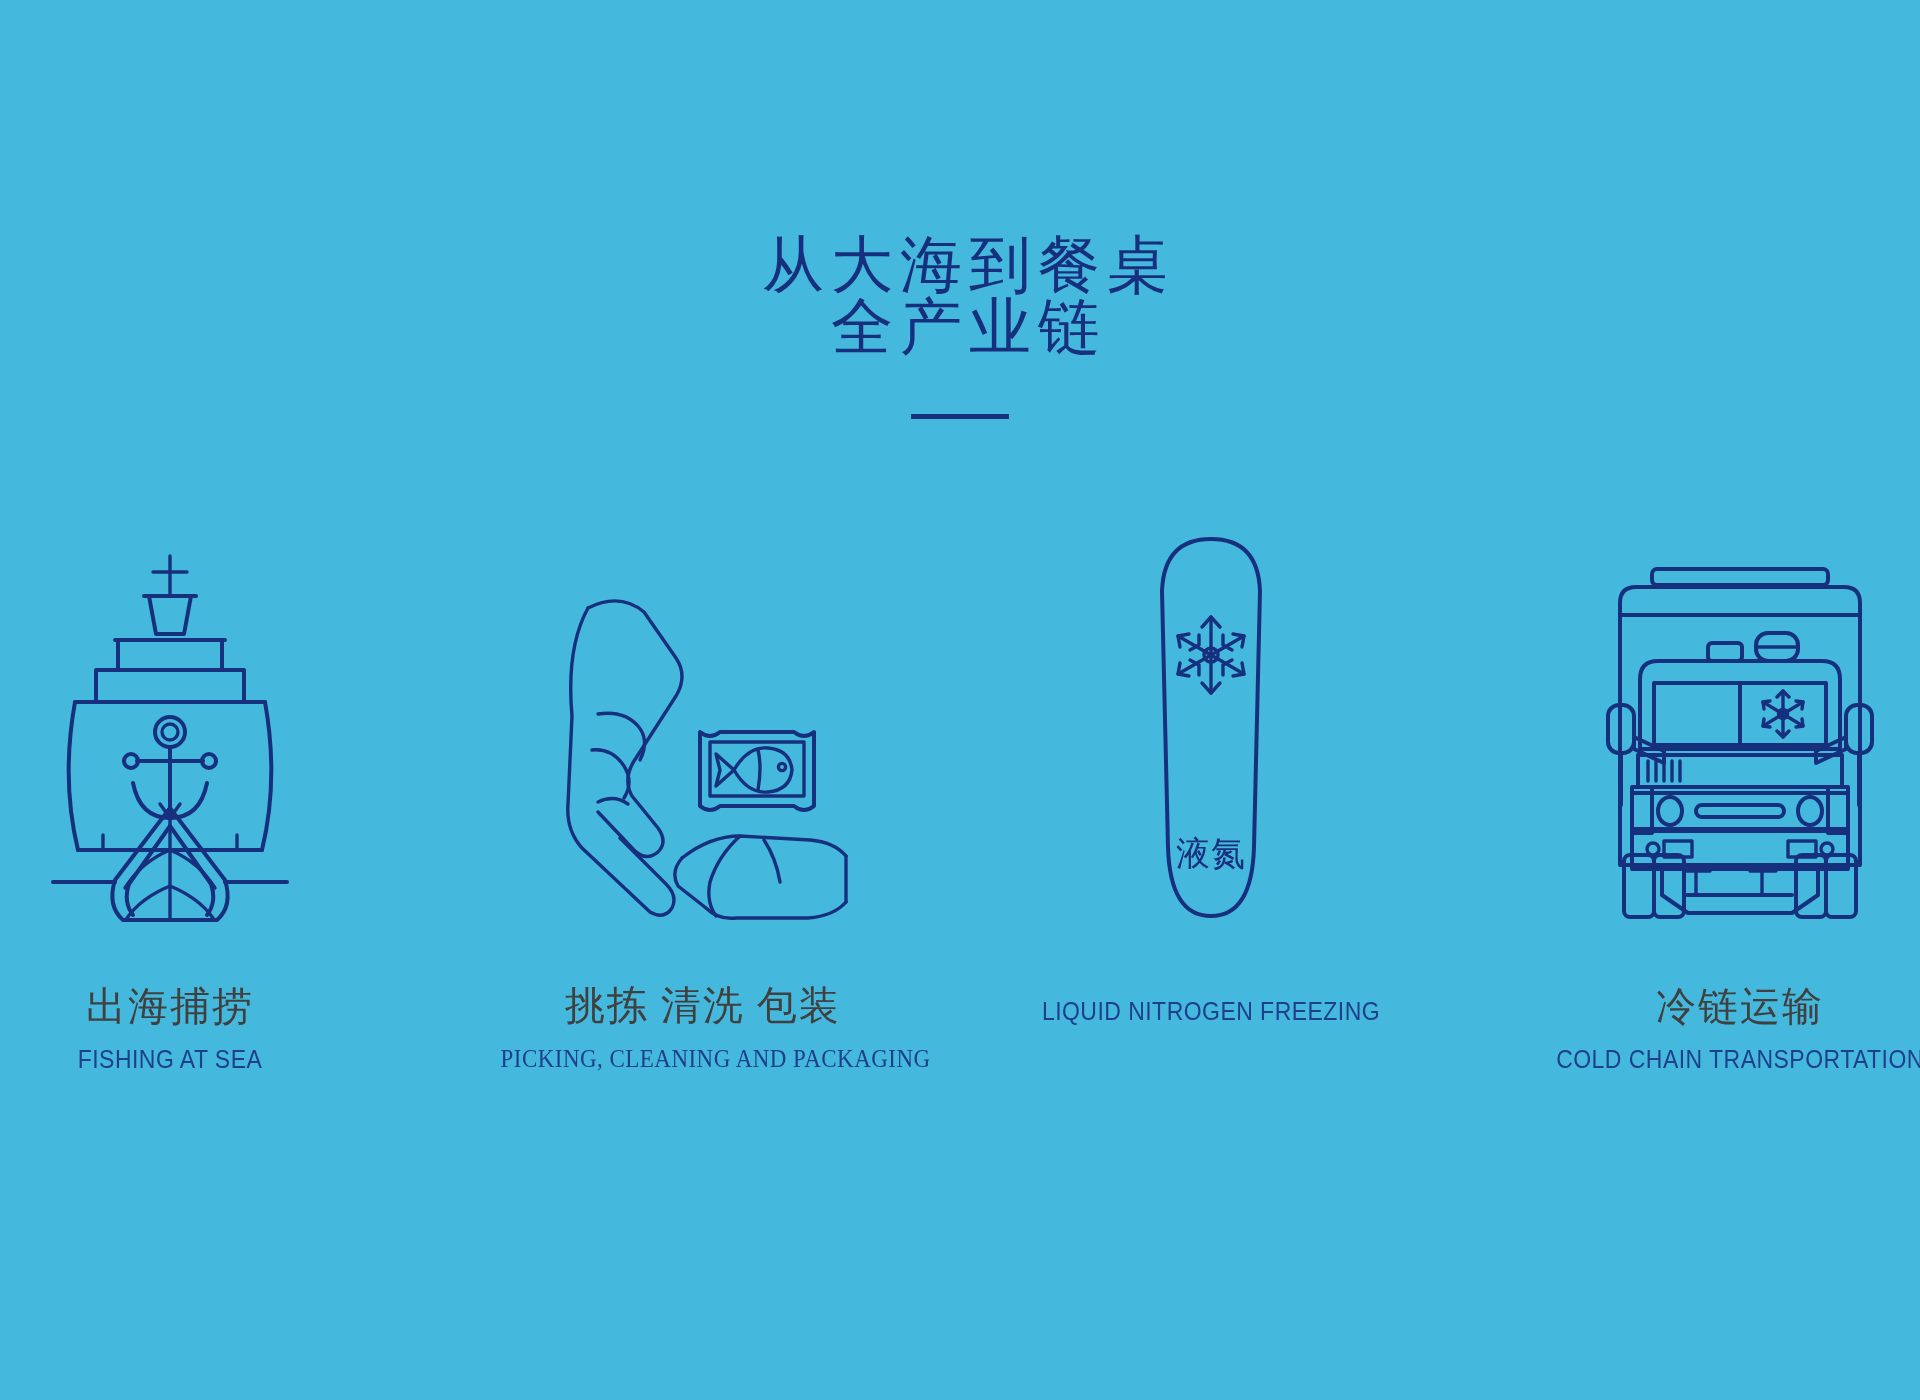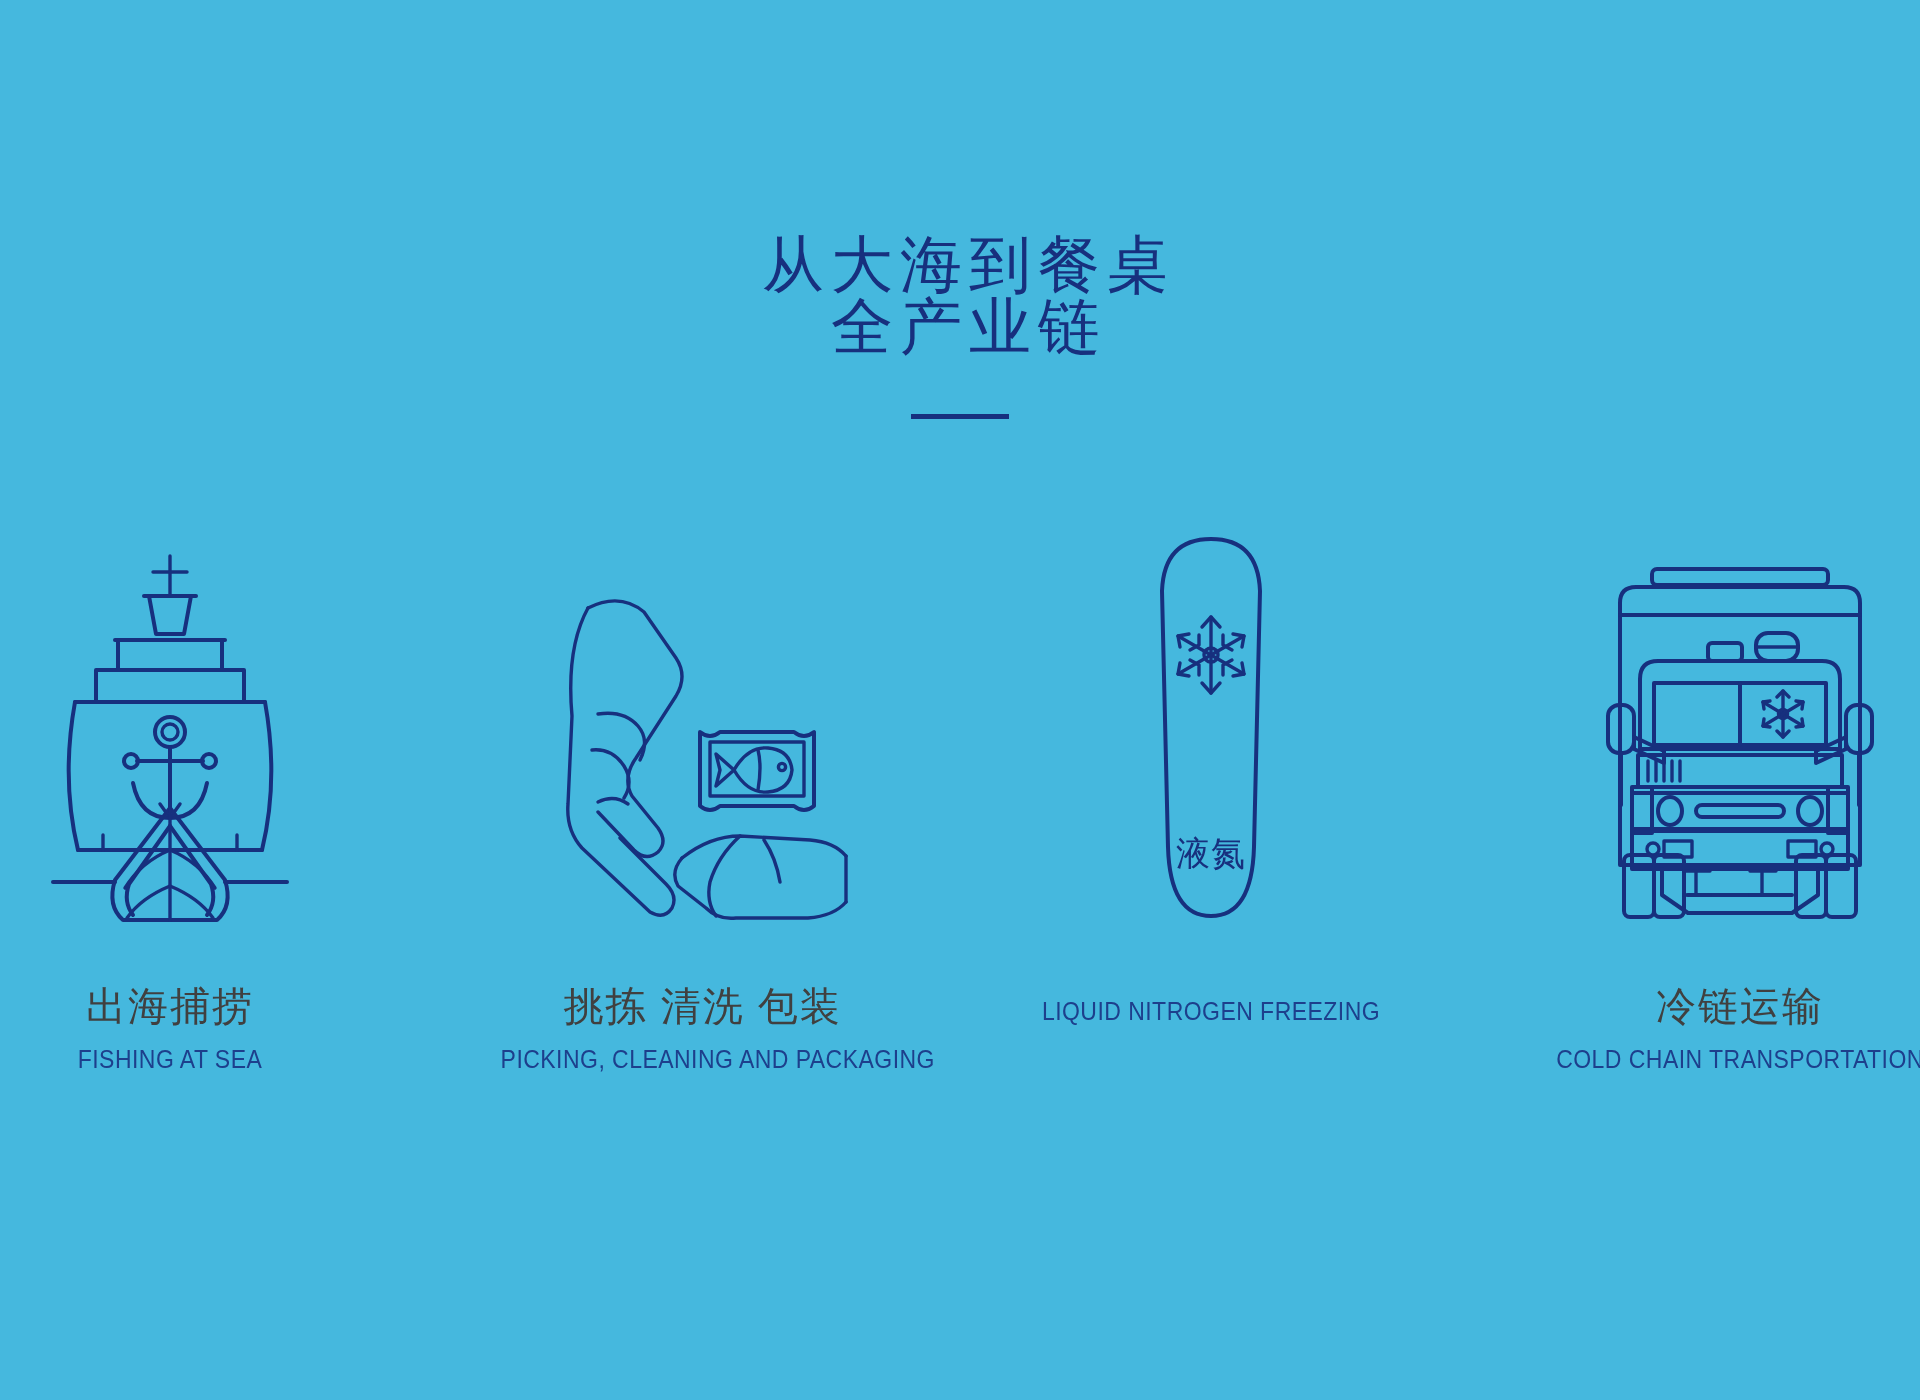--- a/index.html
+++ b/index.html
@@ -92,21 +92,21 @@
     color: #1d3f8c;
     font-size: 25px;
     letter-spacing: 0.5px;
     line-height: 1.2;
     white-space: nowrap;
     transform: scaleX(0.92);
   }
 
   
   .step-1 { transform: translateX(-72px); }
-  .step-2 { transform: translateX(-18px); }
+  .step-2 { transform: translateX(-18px); font-family: Liberation Serif, serif; }
   .step-3 { transform: translateX(12px); }
   .step-4 { transform: translateX(62px); }
 
   .stroke {
     fill: none;
     stroke: #17307e;
     stroke-width: 4;
     stroke-linecap: round;
     stroke-linejoin: round;
   }

